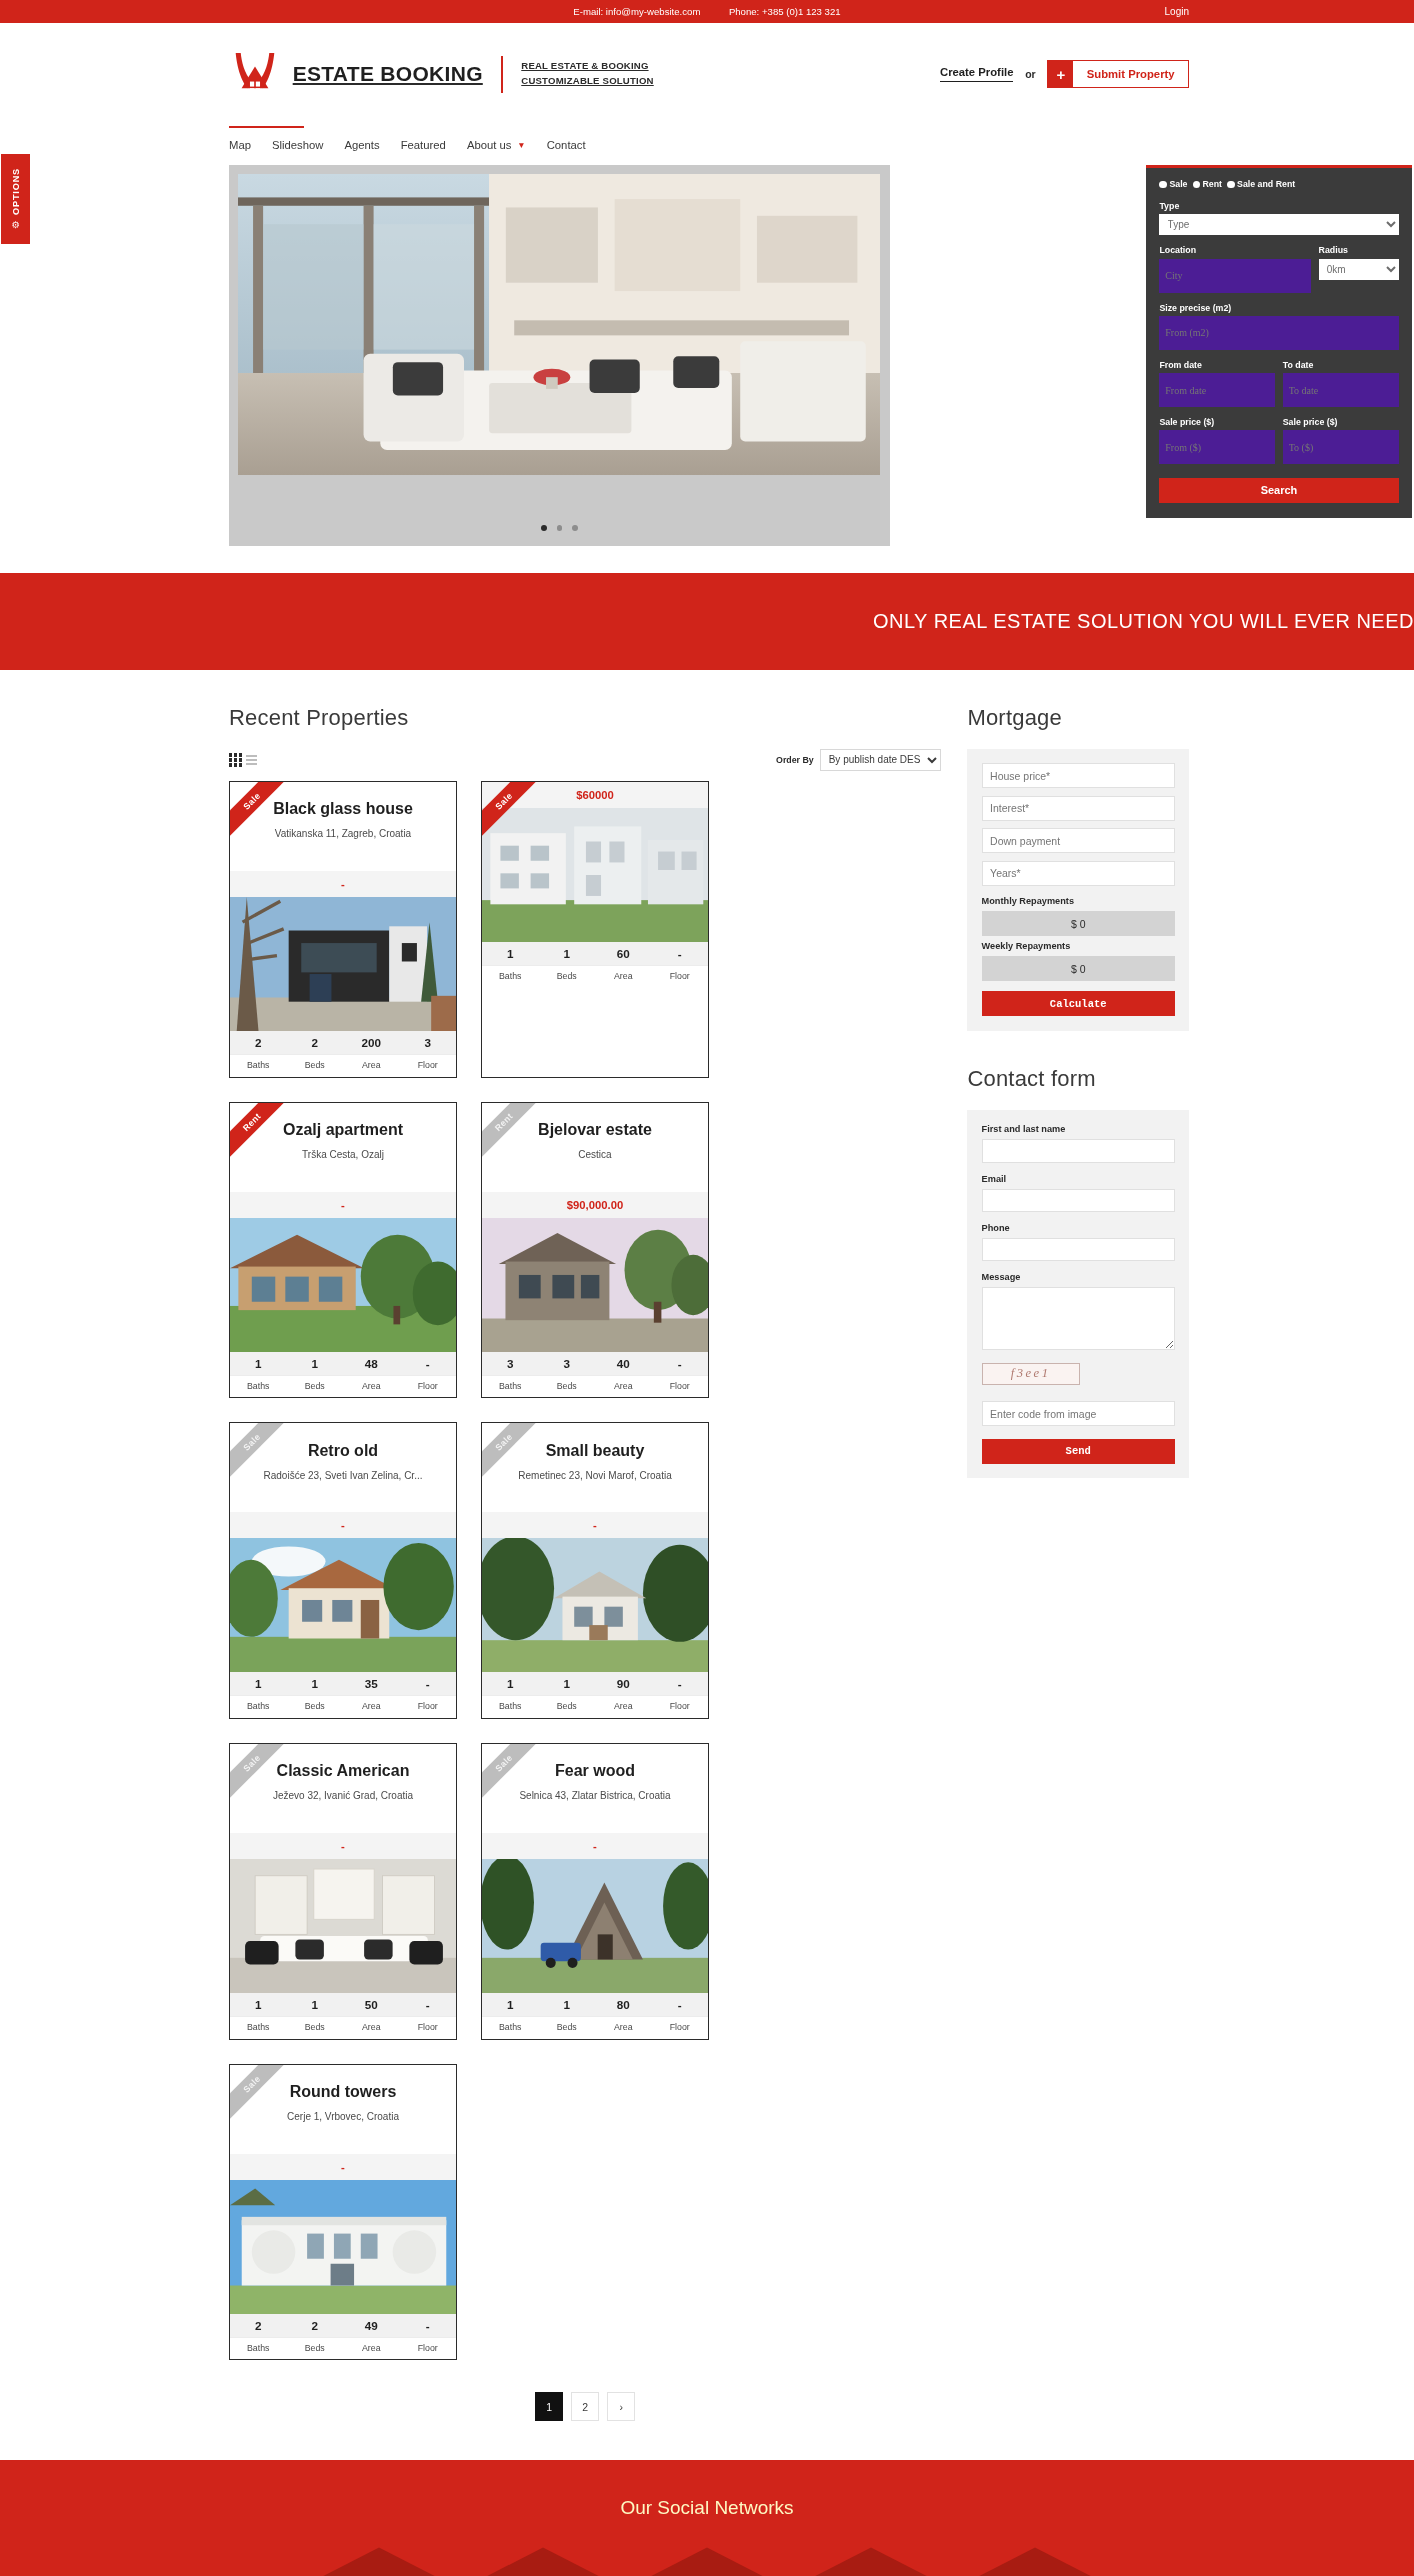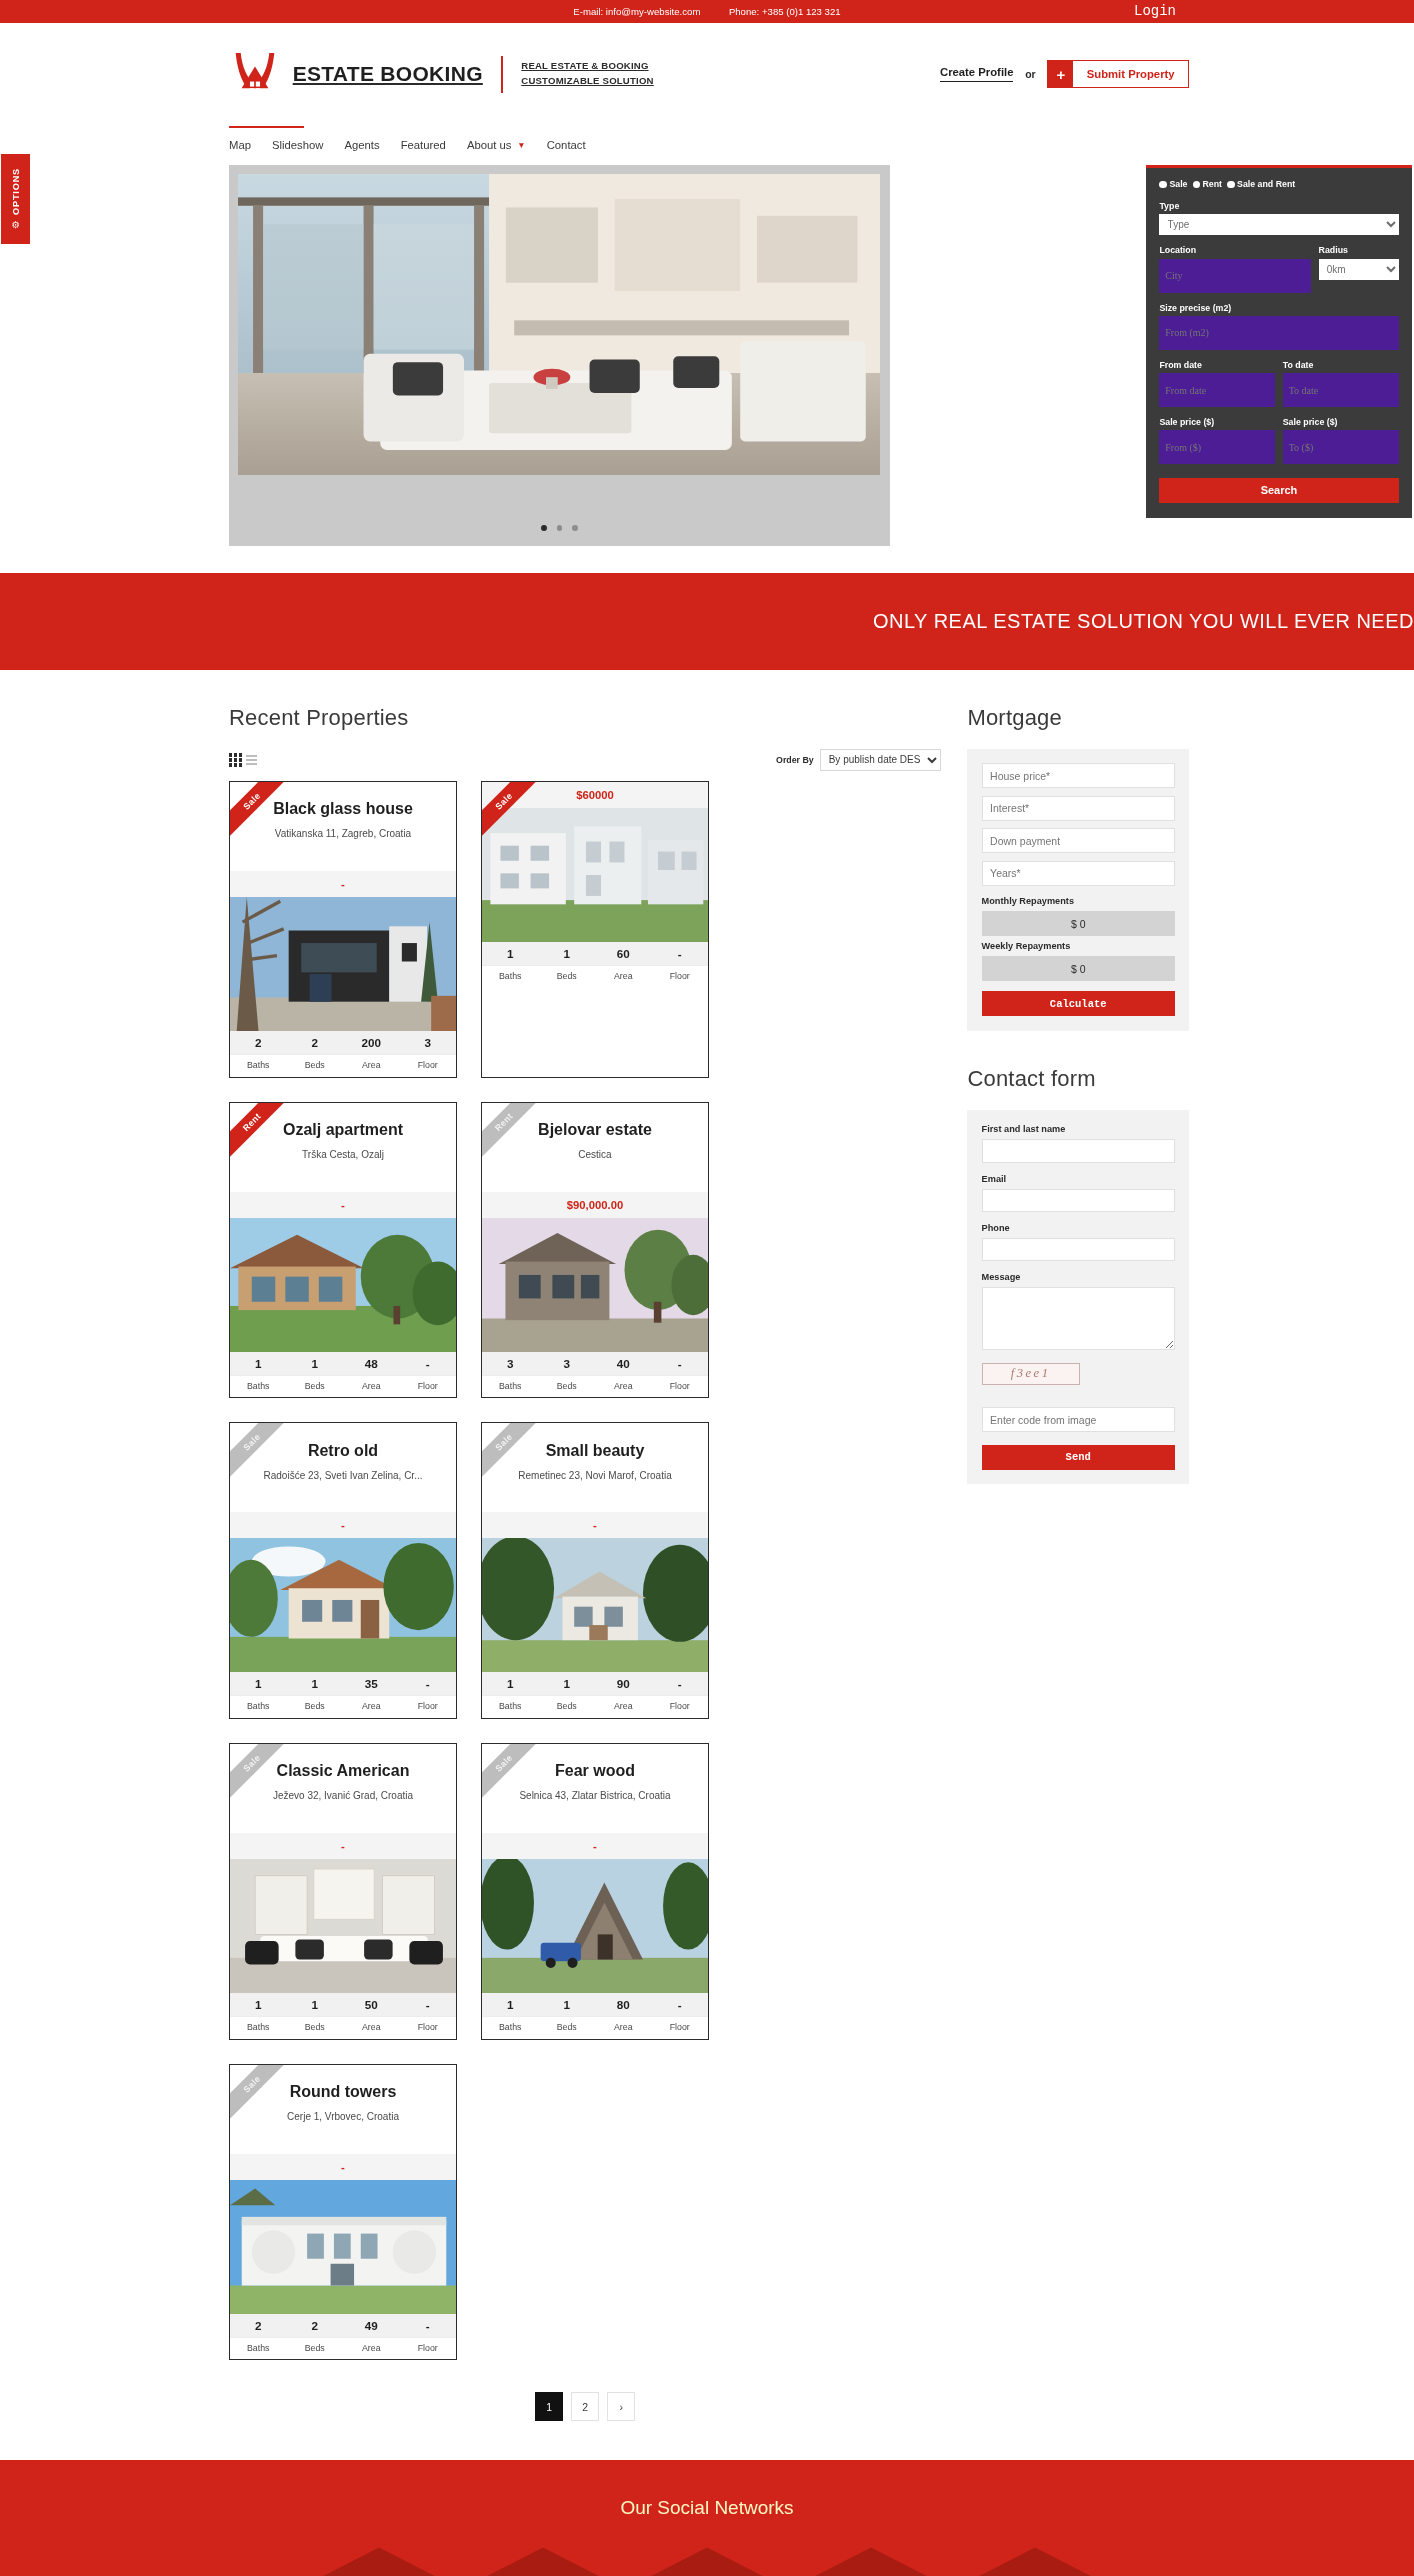--- a/index.html
+++ b/index.html
@@ -19,24 +19,23 @@
     display: flex;
     align-items: center;
     justify-content: center;
     position: relative;
     color: #fff;
     font-size: 9.6px;
   }
   .topbar-center { display: flex; gap: 28.5px; }
   .topbar-login {
     position: absolute;
-    right: 238px;
-    font-size: 14px;
+    right: 225px;
+    font-size: 10px;
     color: #fff;
-    font-family: Liberation Mono, monospace;
   }
 
   
   .header {
     height: 103px;
     display: flex;
     align-items: center;
     padding: 0 0 0 229px;
     position: relative;
     text-decoration: underline;
@@ -259,21 +258,21 @@
   }
   .cf-area {
     width: 100%; height: 63px; border: 0.8px solid #e0e0e0; background: #fff;
     margin-bottom: 9.2px; font-family: "Liberation Sans", sans-serif;
     font-size: 10.5px; padding: 5px 6.7px; resize: vertical;
   }
   .captcha {
     width: 98px; height: 22.6px; border: 0.8px solid #c9b3ae;
     background: #faf3f1; display: flex; align-items: center;
     justify-content: center; font-family: "Liberation Serif", serif;
-    font-size: 12.6px; color: #b07a70; letter-spacing: 2.5px; margin-bottom: 22px;
+    font-size: 12.6px; color: #b07a70; letter-spacing: 2.5px; margin-bottom: 16px;
     font-style: italic;
   }
 
   
   .social-sec { background: #d0241a; padding: 37px 0 44px; text-align: center; margin-top: 39px; }
   .social-title { color: #fef9c3; font-size: 19px; margin-bottom: 28.5px; }
   .social-row { display: flex; justify-content: center; gap: 38px; }
   .social-item { width: 126px; }
   .hexwrap {
     width: 126px; height: 147px; margin: 0 auto 15px;

